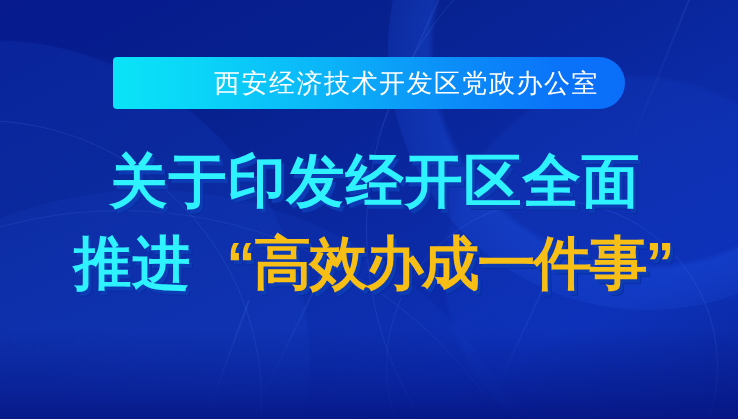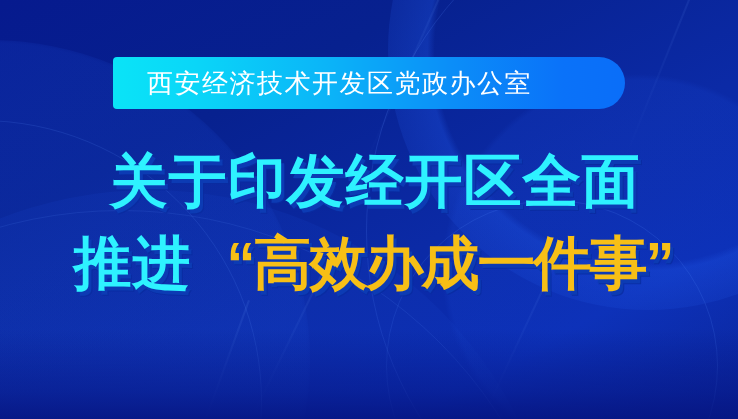--- a/index.html
+++ b/index.html
@@ -99,23 +99,23 @@
   .pill {
     position: absolute;
     left: 113px;
     top: 57px;
     width: 512px;
     height: 52px;
     border-radius: 4px 26px 26px 4px;
     background: linear-gradient(90deg, #0ae4f7 0%, #0ad6f8 16%, #0bb4f8 42%, #0b8ef8 66%, #0a72f9 88%, #0a6ef9 100%);
     display: flex;
     align-items: center;
-    justify-content: flex-start;
+    justify-content: flex-end;
     box-sizing: border-box;
-    padding: 0 34px;
+    padding: 0 26px;
   }
   .pill-text {
     color: #ffffff;
     font-size: 26px;
     letter-spacing: 1.5px;
     white-space: nowrap;
     line-height: 1;
   }
 
   

